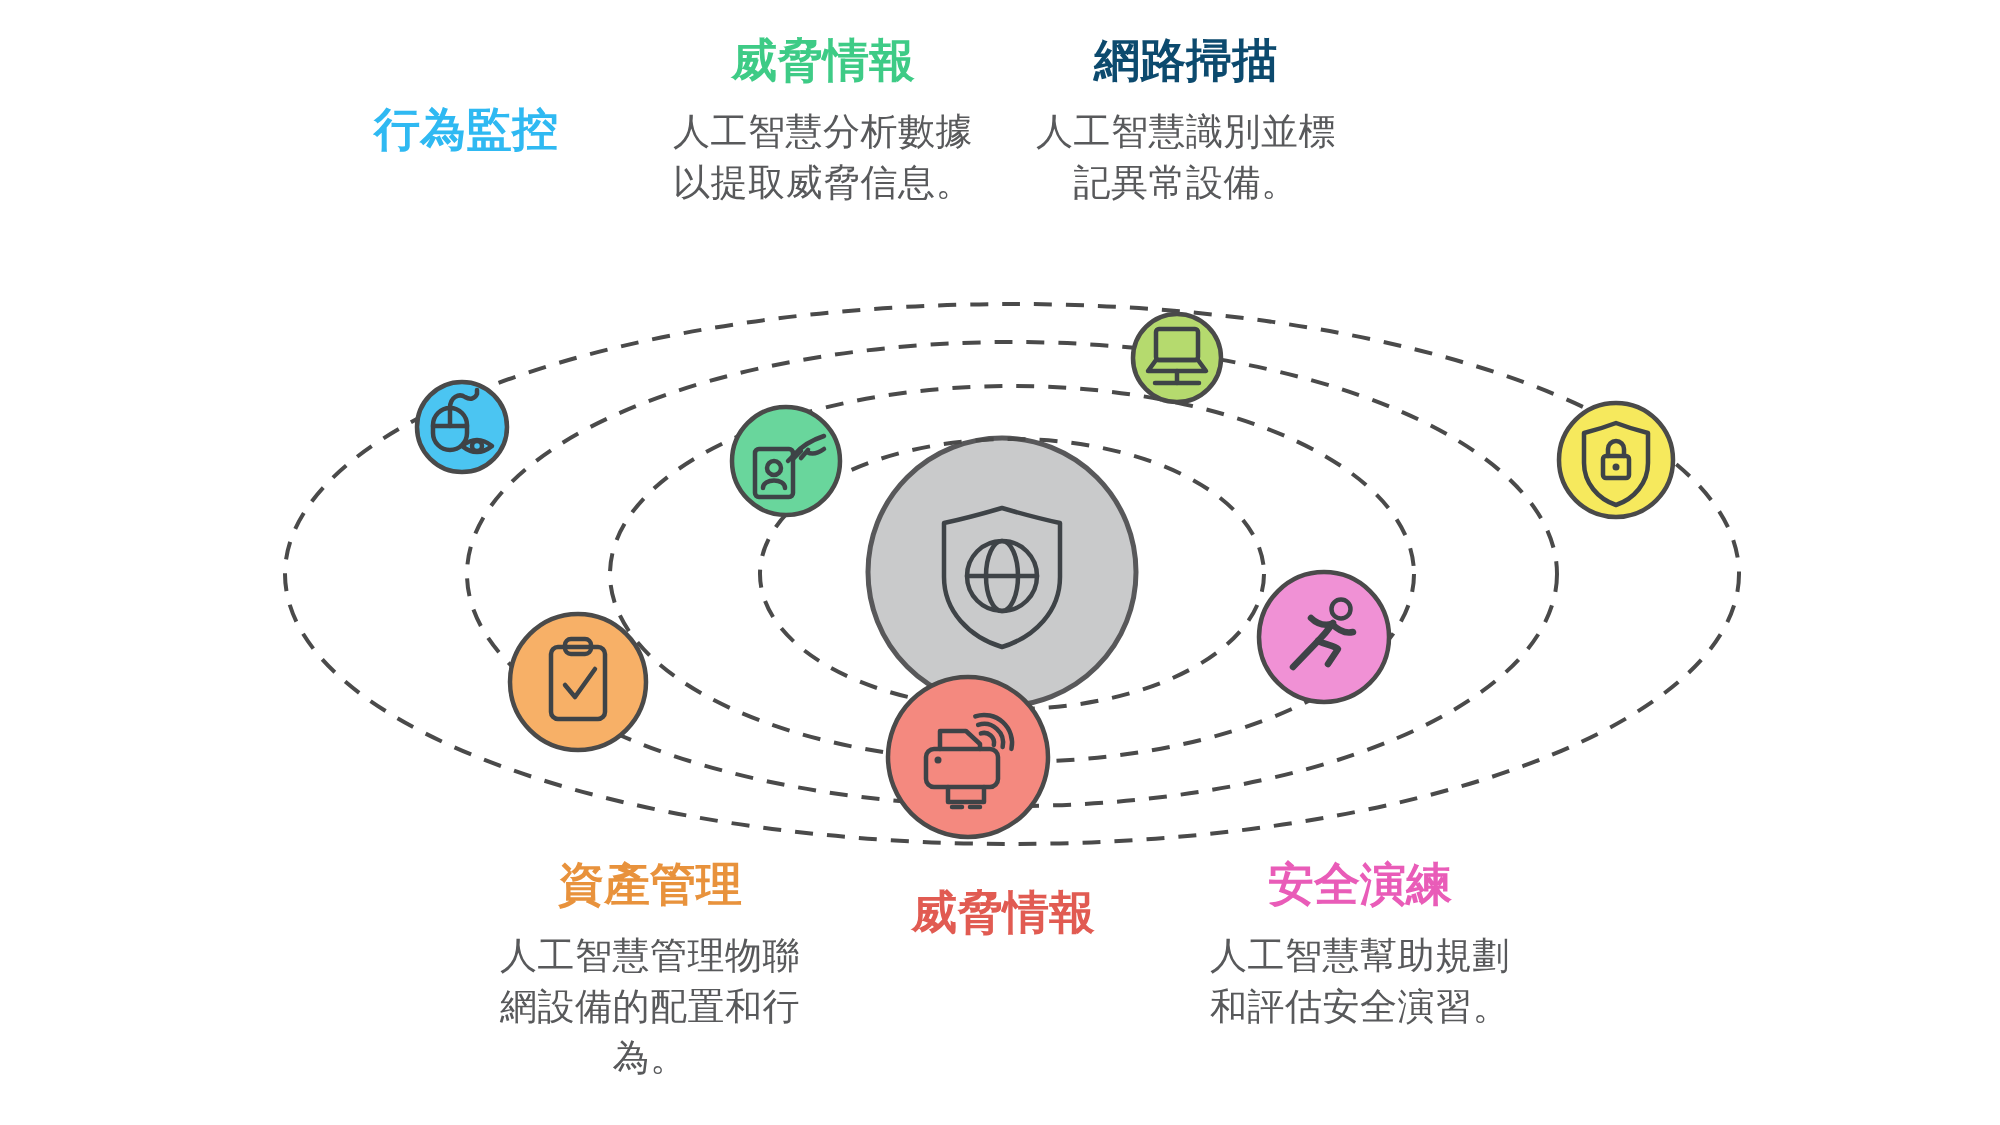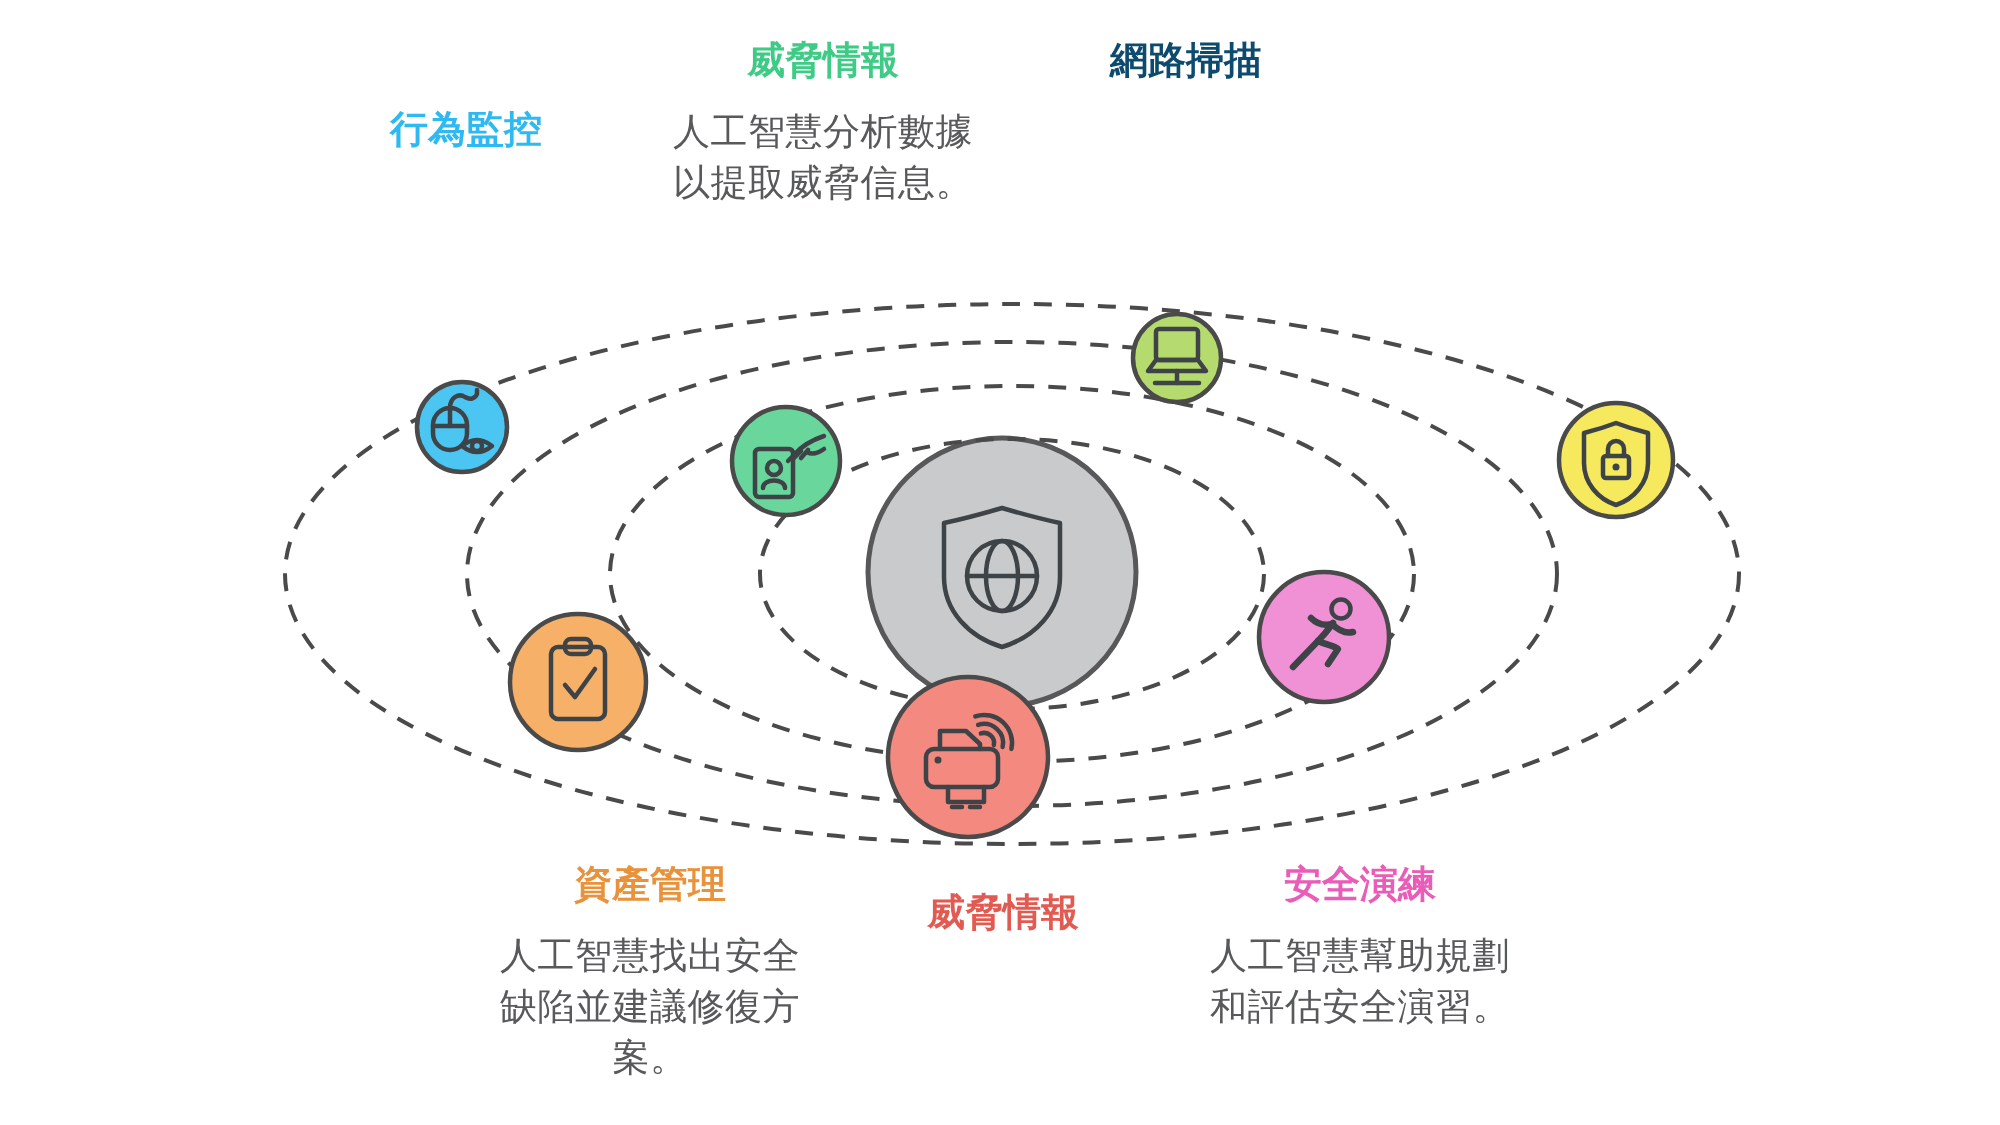--- a/index.html
+++ b/index.html
@@ -8,21 +8,21 @@
     background:#ffffff;
     font-family:"Liberation Sans","DejaVu Sans",sans-serif;
   }
   #diagram-svg { position:absolute; left:0; top:0; }
   .orbit { fill:none; stroke:#4a4a4a; stroke-width:4; stroke-dasharray:18 14; }
   .node-ring { stroke:#4a4a4a; stroke-width:4.5; }
   .ic { fill:none; stroke:#3e4347; stroke-width:4.5; stroke-linecap:round; stroke-linejoin:round; }
   .ic-fill { fill:#3e4347; stroke:none; }
   .ic-thick { fill:none; stroke:#3e4347; stroke-width:6.5; stroke-linecap:round; stroke-linejoin:round; }
   .tb { position:absolute; transform:translateX(-50%); width:312px; text-align:center; }
-  .tb-title { font-size:38px; font-weight:700; line-height:48px; margin:0 0 22px 0; }
+  .tb-title { font-size:46px; font-weight:700; line-height:48px; margin:0 0 22px 0; }
   .tb-desc  { font-size:37px; line-height:51px; letter-spacing:0.5px; }
 </style>
 </head>
 <body>
 
 <div id="stage">
 
   <svg id="diagram-svg" width="2000" height="1125" viewBox="0 0 2000 1125">
 
     <g transform="translate(1002,572)">
@@ -131,26 +131,27 @@
     <div class="tb-title" style="color: rgb(47, 185, 242);">行為監控</div>
   </div>
 
   <div class="tb" style="left:823px; top:36px;">
     <div class="tb-title" style="color: rgb(62, 203, 134);">威脅情報</div>
     <div class="tb-desc" style="color: rgb(88, 89, 91);">人工智慧分析數據以提取威脅信息。</div>
   </div>
 
   <div class="tb" style="left:1186px; top:36px;">
     <div class="tb-title" style="color: #0c4a6e;">網路掃描</div>
+    <div class="tb-desc" style="color: rgb(88, 89, 91);">人工智慧識別並標記異常設備。</div>
   </div>
 
 
   <div class="tb" style="left:650px; top:860px;">
     <div class="tb-title" style="color: rgb(232, 146, 60);">資產管理</div>
-    <div class="tb-desc" style="color: rgb(88, 89, 91);">人工智慧找出安全缺陷並建議修復方案。</div>
+    <div class="tb-desc" style="color: rgb(88, 89, 91);">人工智慧管理物聯網設備的配置和行為。</div>
   </div>
 
   <div class="tb" style="left:1003px; top:888px;">
     <div class="tb-title" style="color: rgb(225, 91, 82);">威脅情報</div>
   </div>
 
   <div class="tb" style="left:1360px; top:860px;">
     <div class="tb-title" style="color: rgb(233, 92, 184);">安全演練</div>
     <div class="tb-desc" style="color: rgb(88, 89, 91);">人工智慧幫助規劃和評估安全演習。</div>
   </div>

